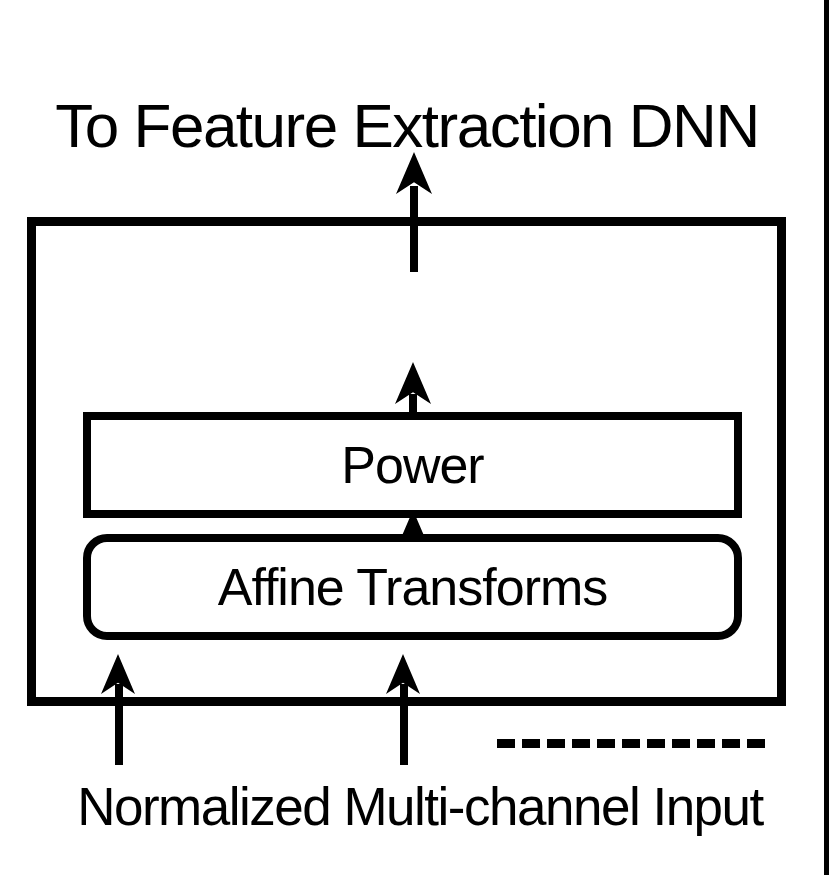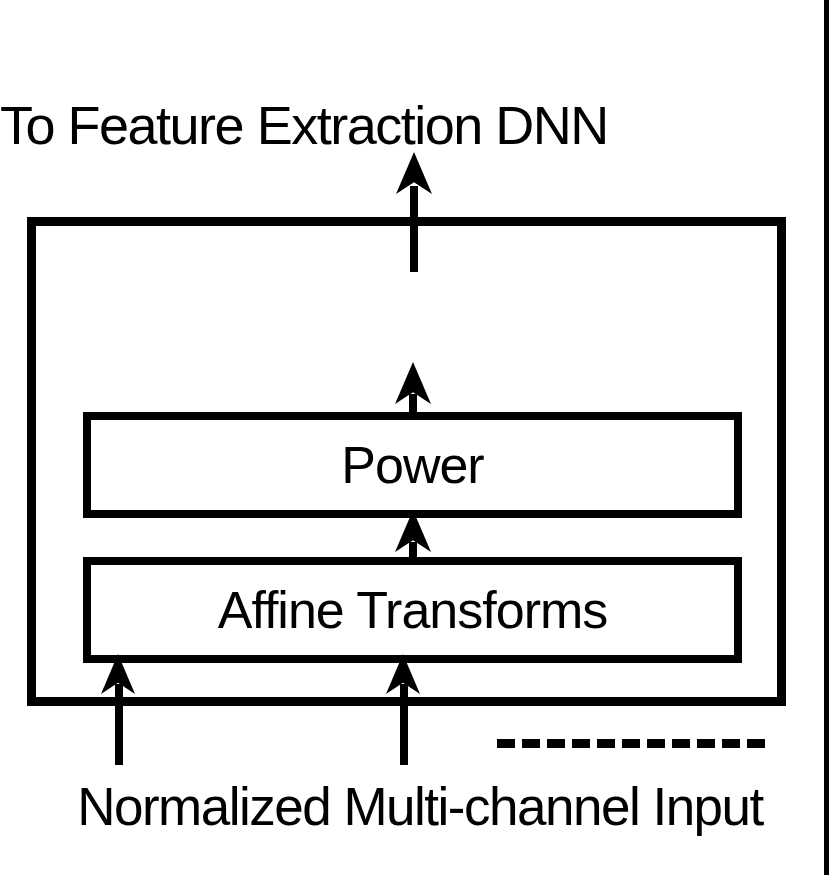--- a/index.html
+++ b/index.html
@@ -2,41 +2,41 @@
 <html><head>
 <meta charset="utf-8">
 <style>
   html,body{margin:0;padding:0;background:#ffffff;}
   #canvas{
     position:relative;width:830px;height:875px;background:#ffffff;
     font-family:"Liberation Sans", sans-serif;color:#000;overflow:hidden;
   }
   
   .title{
-    position:absolute;left:0;top:98px;width:814px;text-align:left;
-    font-size:54px;line-height:55px;letter-spacing:-1.5px;white-space:nowrap;
+    position:absolute;left:0;top:98px;width:814px;text-align:center;
+    font-size:62px;line-height:55px;letter-spacing:-1.5px;white-space:nowrap;
   }
   .bottom-label{
     position:absolute;left:0;top:780px;width:840px;text-align:center;
     font-size:53px;line-height:53px;letter-spacing:-1.5px;white-space:nowrap;
   }
   
   .outer-box{
     position:absolute;left:27px;top:217px;width:759px;height:489px;
     border:9px solid #000;box-sizing:border-box;background:transparent;
   }
   .block{
     position:absolute;left:83px;width:659px;height:106px;
     border:8px solid #000;box-sizing:border-box;background:#fff;
     display:flex;align-items:center;justify-content:center;
     font-size:52px;letter-spacing:-1px;white-space:nowrap;
   }
   .block-maxpool{top:264px;}
   .block-power{top:412px;}
-  .block-affine{top:557px;}
+  .block-affine{top:534px;border-radius:24px;}
   
   .stem{position:absolute;width:8px;background:#000;}
   .head{
     position:absolute;width:36px;height:42px;background:#000;
     clip-path:polygon(50% 0%,100% 100%,50% 72%,0% 100%);
   }
   .out-stem{left:410px;top:186px;height:86px;}
   .out-head{left:396px;top:152px;}
   .m1-stem{left:409px;top:394px;height:24px;}
   .m1-head{left:395px;top:362px;}

